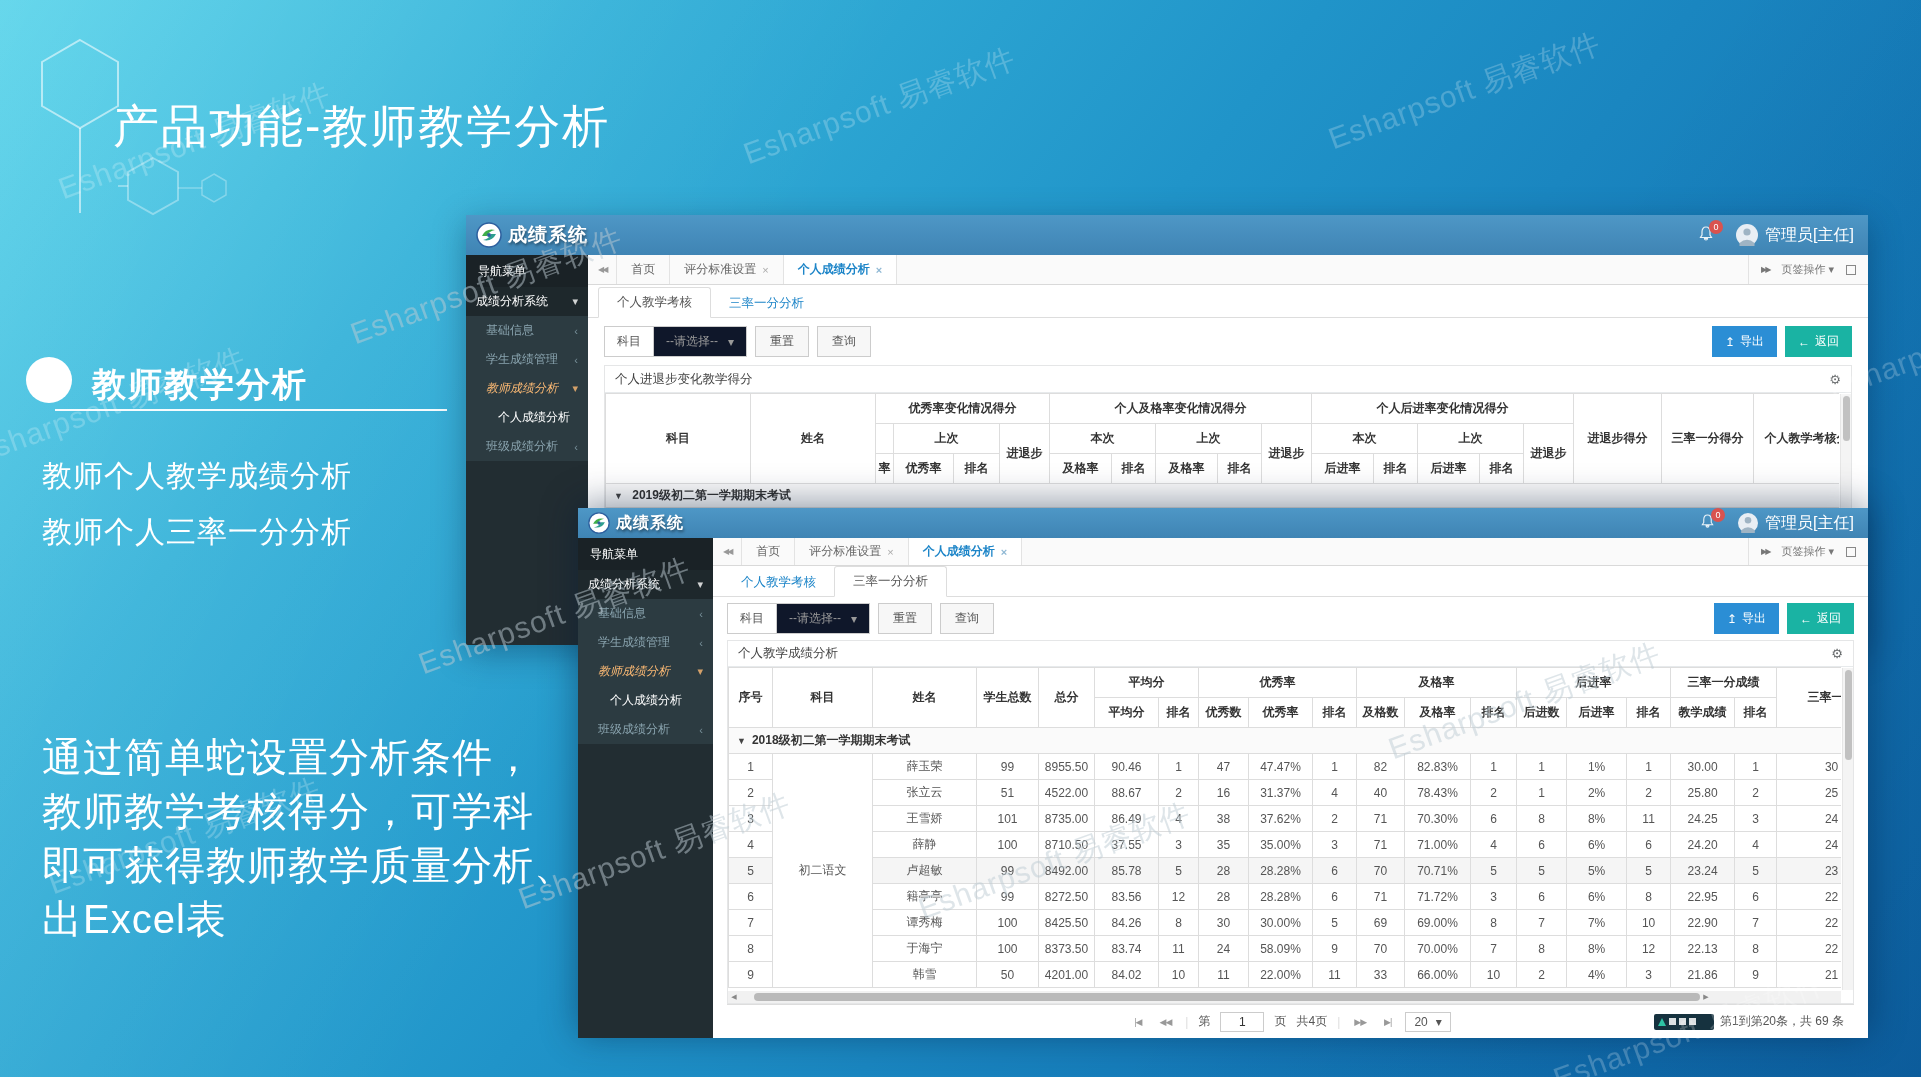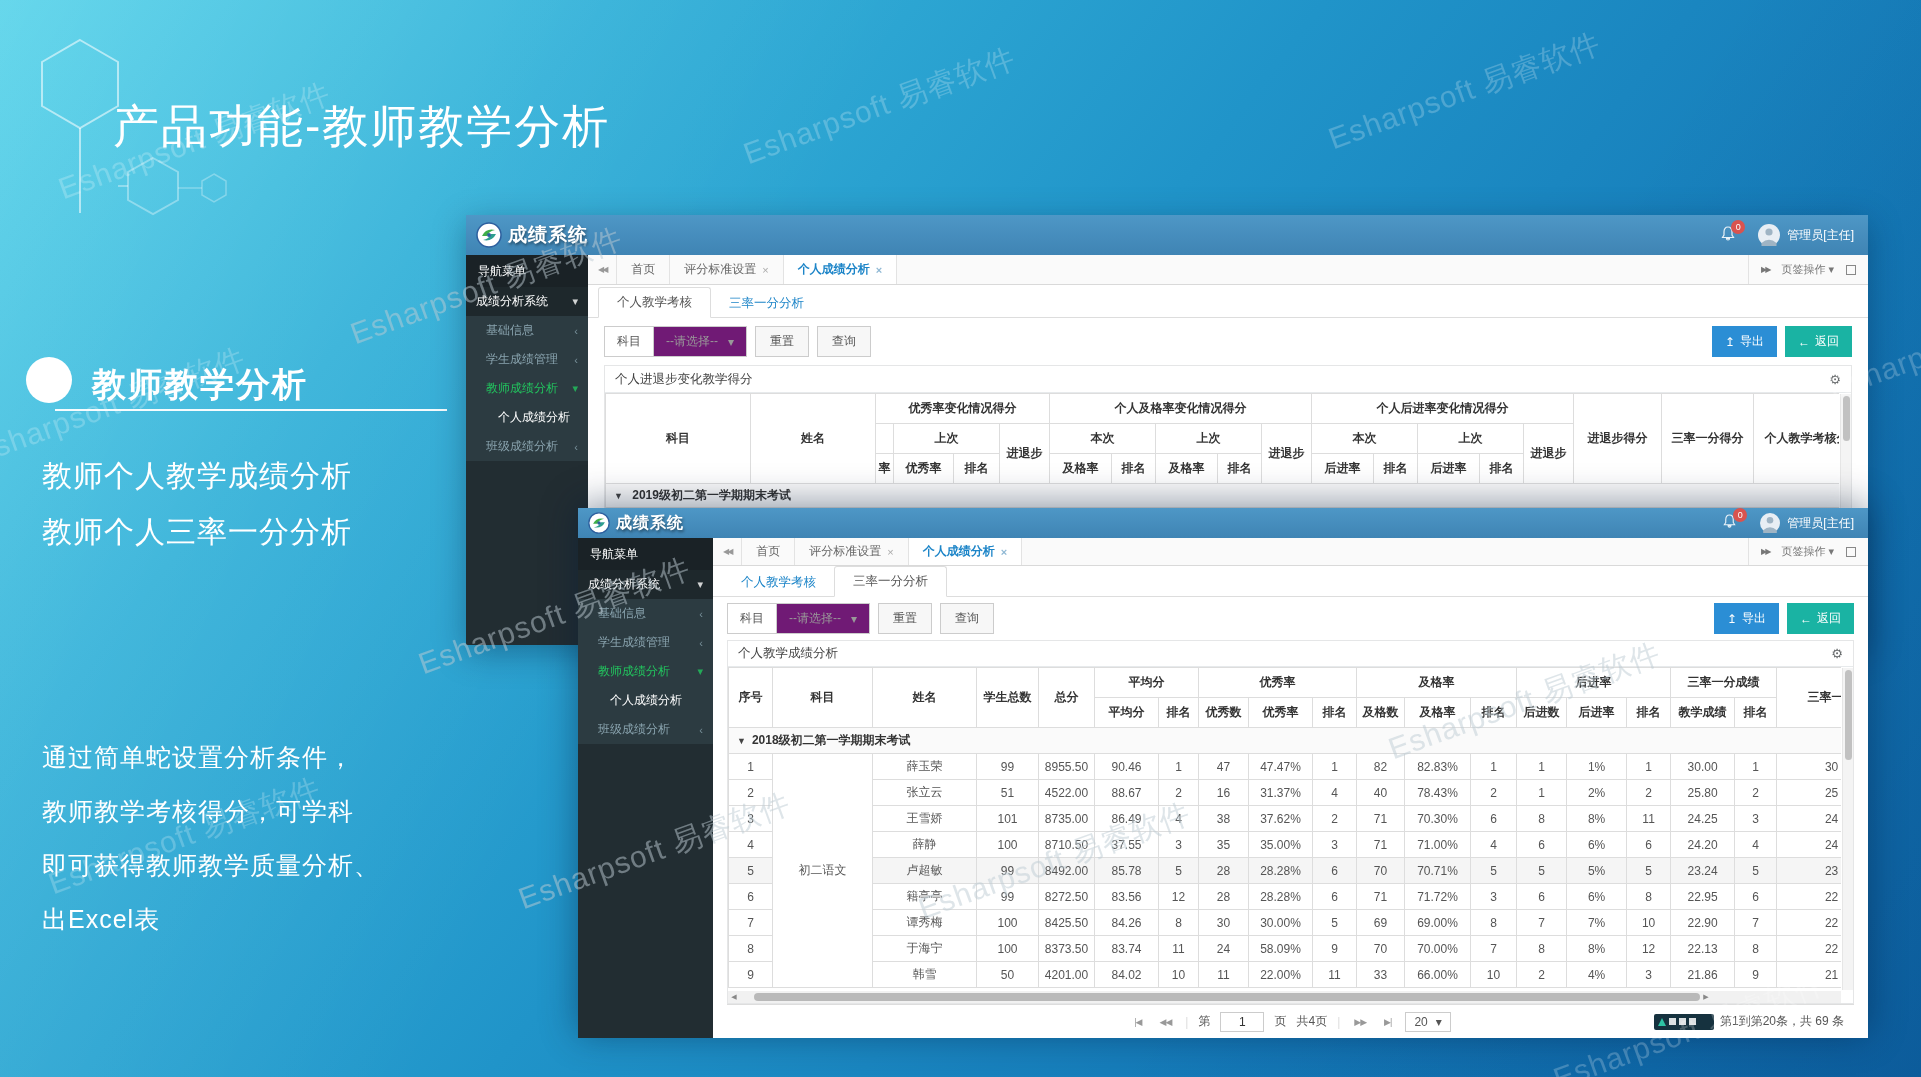--- a/index.html
+++ b/index.html
@@ -14,47 +14,47 @@
         transform:rotate(-20deg); transform-origin:left center; white-space:nowrap; pointer-events:none; z-index:50; }
   .wm.grey { color:rgba(190,203,212,.50); }
 
   .deco-hex { position:absolute; left:18px; top:28px; z-index:2; }
 
   .slide-title { position:absolute; left:113px; top:96px; font-size:46px; color:#fff; font-weight:400; letter-spacing:2px; z-index:3; }
   .bullet-circle { position:absolute; left:26px; top:357px; width:46px; height:46px; border-radius:50%; background:#fff; z-index:3; }
   .section-heading { position:absolute; left:92px; top:362px; font-size:34px; font-weight:bold; color:#fff; letter-spacing:2px; z-index:3; }
   .heading-rule { position:absolute; left:55px; top:409px; width:392px; height:2px; background:rgba(255,255,255,.95); z-index:3; }
   .intro { position:absolute; left:42px; top:448px; font-size:30px; color:#fff; line-height:56px; letter-spacing:1px; z-index:3; }
-  .para { position:absolute; left:42px; top:730px; font-size:25px; color:#fff; line-height:54px; letter-spacing:1px; z-index:3; }
+  .para { position:absolute; left:42px; top:730px; font-size:40px; color:#fff; line-height:54px; letter-spacing:1px; z-index:3; }
 
   
   .appwin { position:absolute; background:#fff; overflow:hidden; display:flex; flex-direction:column; }
   .win1 { left:466px; top:215px; width:1402px; height:430px; z-index:10; box-shadow:0 8px 30px rgba(0,25,55,.35); }
   .win2 { left:578px; top:508px; width:1290px; height:530px; z-index:20; box-shadow:0 -4px 34px rgba(0,25,55,.45); }
 
   .whead { background:linear-gradient(180deg,#4e97c6,#3f84b4); display:flex; align-items:center; flex:0 0 auto; position:relative; }
   .win1 .whead { height:40px; } .win2 .whead { height:30px; }
   .brand { display:flex; align-items:center; gap:6px; padding-left:10px; }
   .brand-text { color:#fff; font-weight:bold; font-size:19px; letter-spacing:1px; text-shadow:1px 2px 3px rgba(0,0,0,.45); }
   .win2 .brand-text { font-size:16px; }
   .head-right { position:absolute; right:14px; top:0; bottom:0; display:flex; align-items:center; gap:20px; }
   .bell-wrap { position:relative; width:18px; height:18px; }
   .bell-badge { position:absolute; right:-7px; top:-6px; min-width:14px; height:14px; border-radius:7px; background:#d9534f;
     color:#fff; font-size:9px; line-height:14px; text-align:center; padding:0 3px; }
-  .user { display:flex; align-items:center; gap:7px; color:#fff; font-size:12px; }
+  .user { display:flex; align-items:center; gap:7px; color:#fff; font-size:16px; }
 
   .wbody { flex:1; display:flex; min-height:0; }
   .sidebar { background:#222d32; flex:0 0 auto; }
   .win1 .sidebar { width:122px; } .win2 .sidebar { width:135px; }
   .nav-header { height:32px; display:flex; align-items:center; padding:0 12px; color:#fff; font-size:12px; background:#1a2226; }
   .mi { height:29px; display:flex; align-items:center; justify-content:space-between; font-size:12px; padding:0 10px; cursor:pointer; }
   .mi .arr { font-size:11px; opacity:.8; }
   .mi.root { background:#1e282c; color:#fff; }
   .mi.sub { background:#2c3b41; color:#8aa4af; padding-left:20px; }
-  .mi.strong { color:#22c55e; }
+  .mi.strong { color:#fdba74;font-style:italic; }
   .mi.active { background:#2c3b41; color:#fff; padding-left:32px; }
 
   .main { flex:1; display:flex; flex-direction:column; min-width:0; background:#fff; }
   .tabs { background:#fafafa; border-bottom:1px solid #d9d9d9; display:flex; align-items:stretch; position:relative; flex:0 0 auto; }
   .win1 .tabs { height:30px; } .win2 .tabs { height:28px; }
   .tab-scroll { display:flex; align-items:center; padding:0 10px; color:#999; font-size:8px; letter-spacing:-2px; border-right:1px solid #e3e3e3; }
   .tab { display:flex; align-items:center; gap:6px; padding:0 14px; font-size:12px; color:#666; border-right:1px solid #e3e3e3; cursor:pointer; }
   .tab .x { color:#aaa; font-size:11px; }
   .tab.on { background:#fff; color:#1d85c8; font-weight:bold; }
   .tab.on .x { color:#8fb8d4; }
@@ -65,21 +65,21 @@
   .ptabs { display:flex; align-items:flex-end; border-bottom:1px solid #ddd; padding:0 10px; flex:0 0 auto; background:#fff; }
   .win1 .ptabs { height:33px; } .win2 .ptabs { height:31px; }
   .ptab { padding:6px 18px; font-size:12.5px; cursor:pointer; margin-bottom:-1px; }
   .ptab.on { border:1px solid #ddd; border-bottom:1px solid #fff; border-radius:3px 3px 0 0; color:#555; background:#fff; }
   .ptab.link { color:#1d85c8; }
 
   .content { flex:1; padding:8px 16px 0 16px; min-height:0; display:flex; flex-direction:column; }
   .toolbar { display:flex; align-items:center; gap:8px; margin-bottom:8px; flex:0 0 auto; }
   .fgroup { display:flex; }
   .flabel { border:1px solid #ccc; background:#fff; color:#555; font-size:12px; padding:6px 12px; border-right:none; }
-  .fselect { border:1px solid #ccc; background:#701a75; color:#999; font-size:12px; padding:6px 12px; display:flex; gap:10px; align-items:center; cursor:pointer; }
+  .fselect { border:1px solid #ccc; background:#0f172a; color:#999; font-size:12px; padding:6px 12px; display:flex; gap:10px; align-items:center; cursor:pointer; }
   .btn { border:1px solid #ccc; background:#f7f7f7; color:#555; font-size:12px; padding:6px 14px; cursor:pointer; }
   .spacer { flex:1; }
   .btn-blue { background:#2b8ed5; border:1px solid #2b8ed5; color:#fff; font-size:12px; padding:6px 12px; display:flex; gap:5px; align-items:center; cursor:pointer; }
   .btn-teal { background:#1ab3a3; border:1px solid #1ab3a3; color:#fff; font-size:12px; padding:6px 12px; display:flex; gap:5px; align-items:center; cursor:pointer; }
 
   .panel { border:1px solid #e5e6e7; flex:1; min-height:0; position:relative; background:#fff; }
   .panel-title { height:27px; display:flex; align-items:center; padding:0 10px; font-size:12.5px; color:#444;
     border-bottom:1px solid #e7eaec; }
   .panel-title .gear { margin-left:auto; color:#676a6c; font-size:13px; cursor:pointer; }
 

